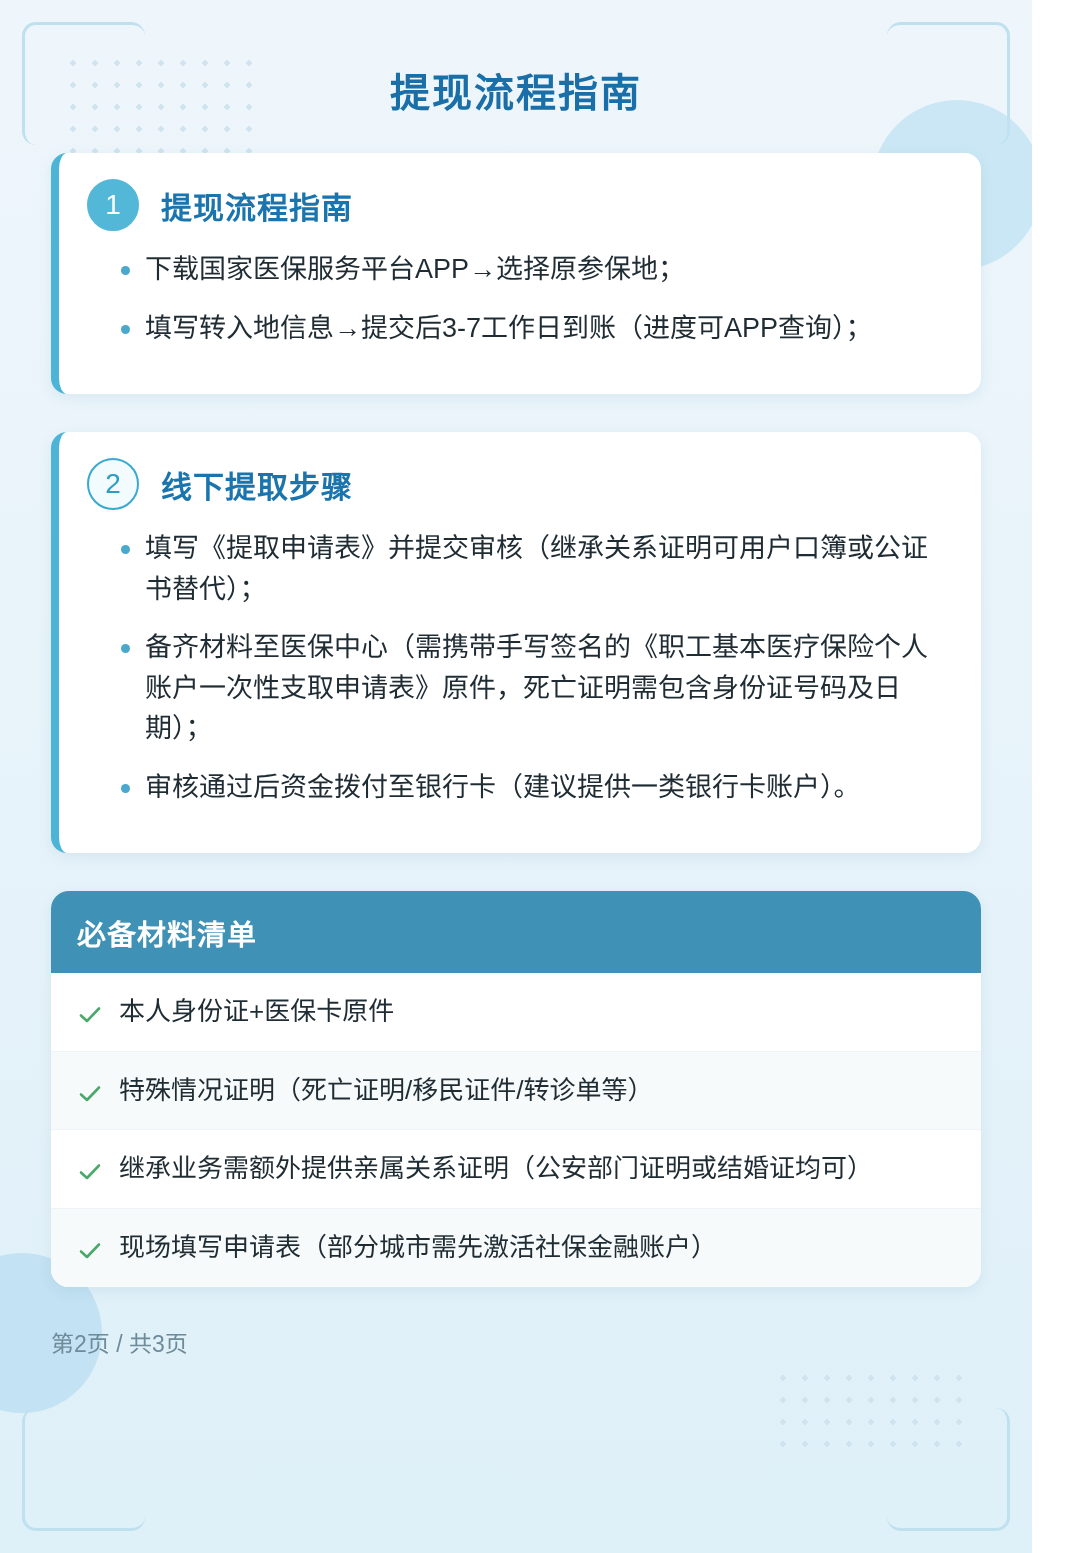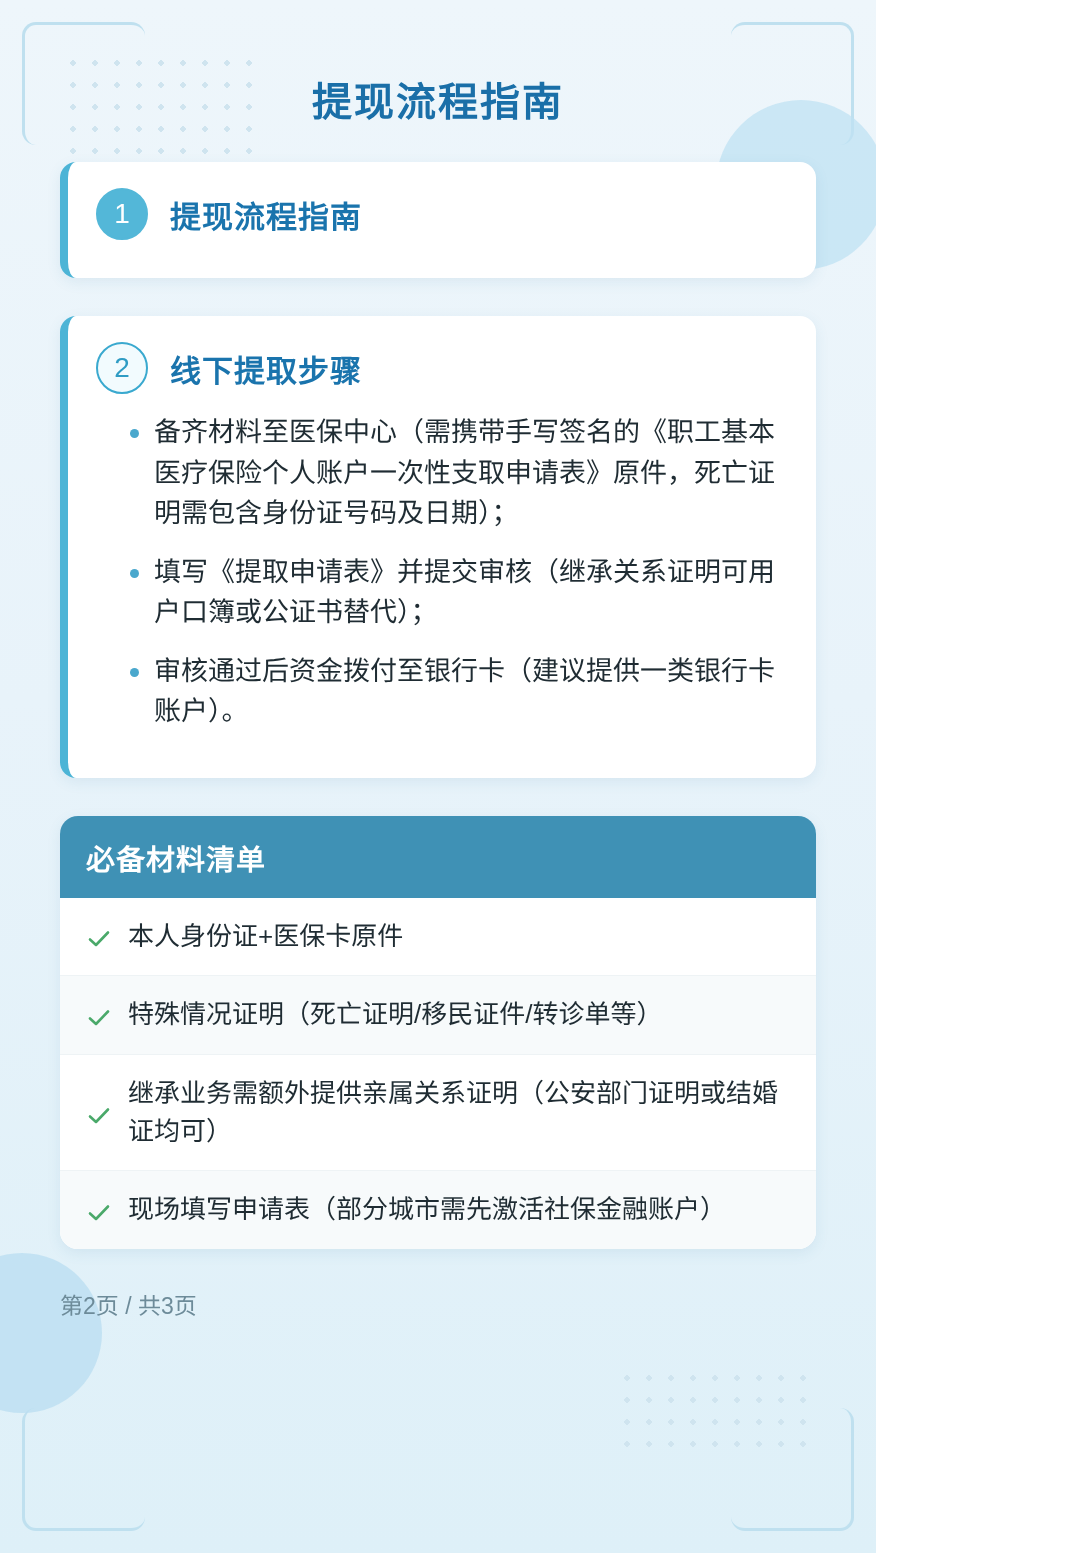--- a/index.html
+++ b/index.html
@@ -8,25 +8,25 @@
     background: #ffffff;
   }
   body {
     width: 1080px;
     height: 1553px;
     font-family: "Liberation Sans", "DejaVu Sans", sans-serif;
     overflow: hidden;
   }
   .page {
     position: relative;
-    width: 876px;
+    width: 1032px;
     height: 1553px;
     box-sizing: border-box;
     background: linear-gradient(180deg, #eef6fb 0%, #e8f3fa 45%, #def0f8 100%);
-    padding: 12px;
+    padding: 3px;
     overflow: hidden;
   }
 
   
   .corner {
     position: absolute;
     width: 120px;
     height: 120px;
     border: 3px solid #bfe0ef;
     border-radius: 14px;
@@ -208,30 +208,34 @@
 
   <div class="content">
 
     <h1 class="page-title">提现流程指南</h1>
 
     <div class="step-card">
       <div class="step-head">
         <div class="step-num filled">1</div>
         <div class="step-title">提现流程指南</div>
       </div>
+      <ul class="step-list">
+        <li>下载国家医保服务平台APP→选择原参保地；</li>
+        <li>填写转入地信息→提交后3-7工作日到账（进度可APP查询）；</li>
+      </ul>
     </div>
 
     <div class="step-card">
       <div class="step-head">
         <div class="step-num">2</div>
         <div class="step-title">线下提取步骤</div>
       </div>
       <ul class="step-list">
+        <li>填写《提取申请表》并提交审核（继承关系证明可用户口簿或公证书替代）；</li>
         <li>备齐材料至医保中心（需携带手写签名的《职工基本医疗保险个人账户一次性支取申请表》原件，死亡证明需包含身份证号码及日期）；</li>
-        <li>填写《提取申请表》并提交审核（继承关系证明可用户口簿或公证书替代）；</li>
         <li>审核通过后资金拨付至银行卡（建议提供一类银行卡账户）。</li>
       </ul>
     </div>
 
     <div class="materials">
       <div class="materials-head">必备材料清单</div>
       <div class="materials-body">
 
         <div class="material-row">
           <span class="check">

